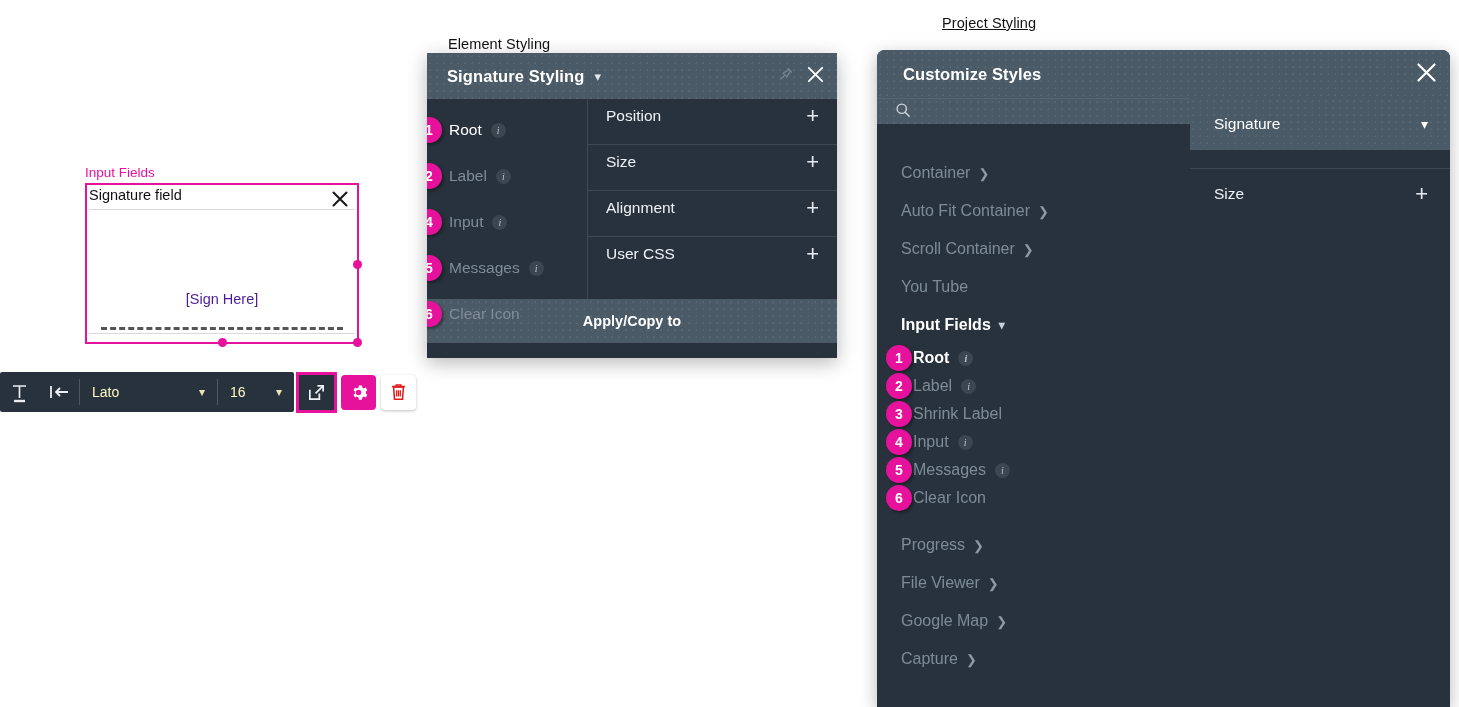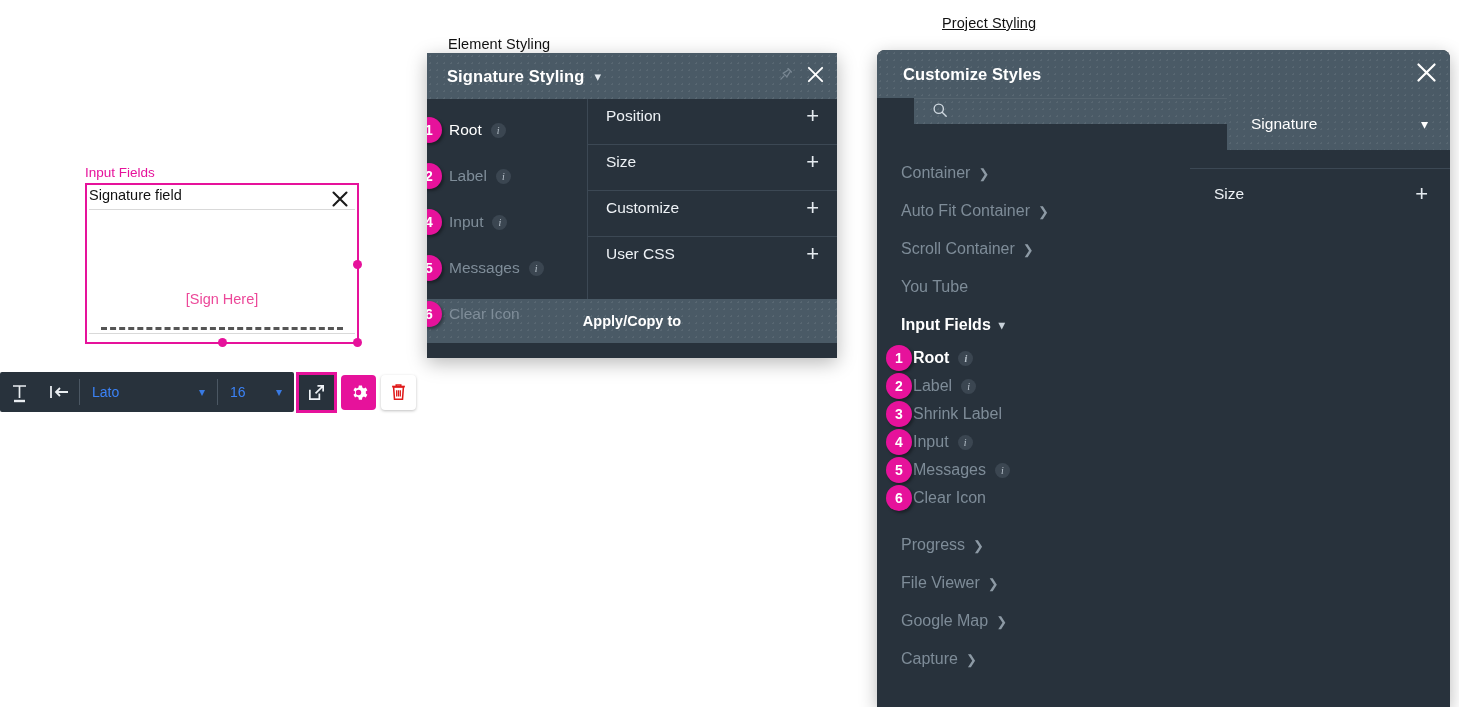--- a/index.html
+++ b/index.html
@@ -51,21 +51,21 @@
   .sig-underline {
     position:absolute; left:2px; top:24px; right:2px;
     height:1px; background:#d9d9d9;
   }
   .sig-bottomline {
     position:absolute; left:2px; bottom:8px; right:2px;
     height:1px; background:#d9d9d9;
   }
   .sig-here {
     position:absolute; left:0; right:0; top:106px;
-    text-align:center; font-size:14.5px; color:#ec4899;
+    text-align:center; font-size:14.5px; color:#4c1d95;
   }
   .sig-dashes {
     position:absolute; left:14px; right:14px; top:142px;
     border-top: 3px dashed #555;
   }
   .handle {
     position:absolute; width:9px; height:9px; border-radius:50%;
     background:#E6129B;
   }
   .h-right  { right:-5px; top:50%; margin-top:-4px; }
@@ -81,21 +81,21 @@
     display:flex; align-items:center; height:40px;
     background:#28323c; color:#e9edf1;
   }
   .tb-cell {
     display:flex; align-items:center; justify-content:center;
     height:40px; padding:0 10px; position:relative;
   }
   .tb-sep { width:1px; height:26px; background:#4b5763; }
   .tb-select {
     display:flex; align-items:center; justify-content:space-between;
-    height:49px; padding:16px 12px; font-size:14px; color:#3b82f6;
+    height:49px; padding:16px 12px; font-size:14px; color:#fef9c3;
   }
   .tb-select .v { margin-left:14px; font-size:12px; opacity:.9; }
   .w-font { width:137px; }
   .w-size { width:76px; }
   .tb-btn-ext {
     width:41px; height:41px; background:#28323c;
     display:flex; align-items:center; justify-content:center;
     border:3px solid #E6129B; margin-left:2px;
   }
   .tb-btn-gear {
@@ -355,21 +355,21 @@
       <div id="el-right">
         <div class="acc-row">
           <span>Position</span>
           <span class="plus">+</span>
         </div>
         <div class="acc-row">
           <span>Size</span>
           <span class="plus">+</span>
         </div>
         <div class="acc-row">
-          <span>Customize</span>
+          <span>Alignment</span>
           <span class="plus">+</span>
         </div>
         <div class="acc-row">
           <span>User CSS</span>
           <span class="plus">+</span>
         </div>
       </div>
     </div>
 
     <div class="panel-foot">
@@ -382,21 +382,21 @@
       <span class="panel-title">Customize Styles</span>
       <span class="head-icons">
         <span>
           <svg width="23" height="23" viewBox="0 0 20 20">
             <path d="M3 3 L17 17 M17 3 L3 17" stroke="#ffffff" stroke-width="1.9" stroke-linecap="round"></path>
           </svg>
         </span>
       </span>
     </div>
 
-    <div style="display:flex;padding-left:37px;">
+    <div style="display:flex;">
       <div style="width:313px;">
         <div id="pp-search">
           <span>
             <svg width="16" height="16" viewBox="0 0 18 18">
               <circle cx="7.6" cy="7.6" r="5.2" stroke="#cdd6de" stroke-width="1.6" fill="none"></circle>
               <path d="M11.4 11.4 L16 16" stroke="#cdd6de" stroke-width="1.6" stroke-linecap="round"></path>
             </svg>
           </span>
           <input style="background: transparent; border: none; outline: none; color: rgb(223, 230, 236); font-size: 14px; margin-left: 10px; width: 240px; font-family: &quot;Liberation Sans&quot;, sans-serif;" placeholder="">
         </div>

